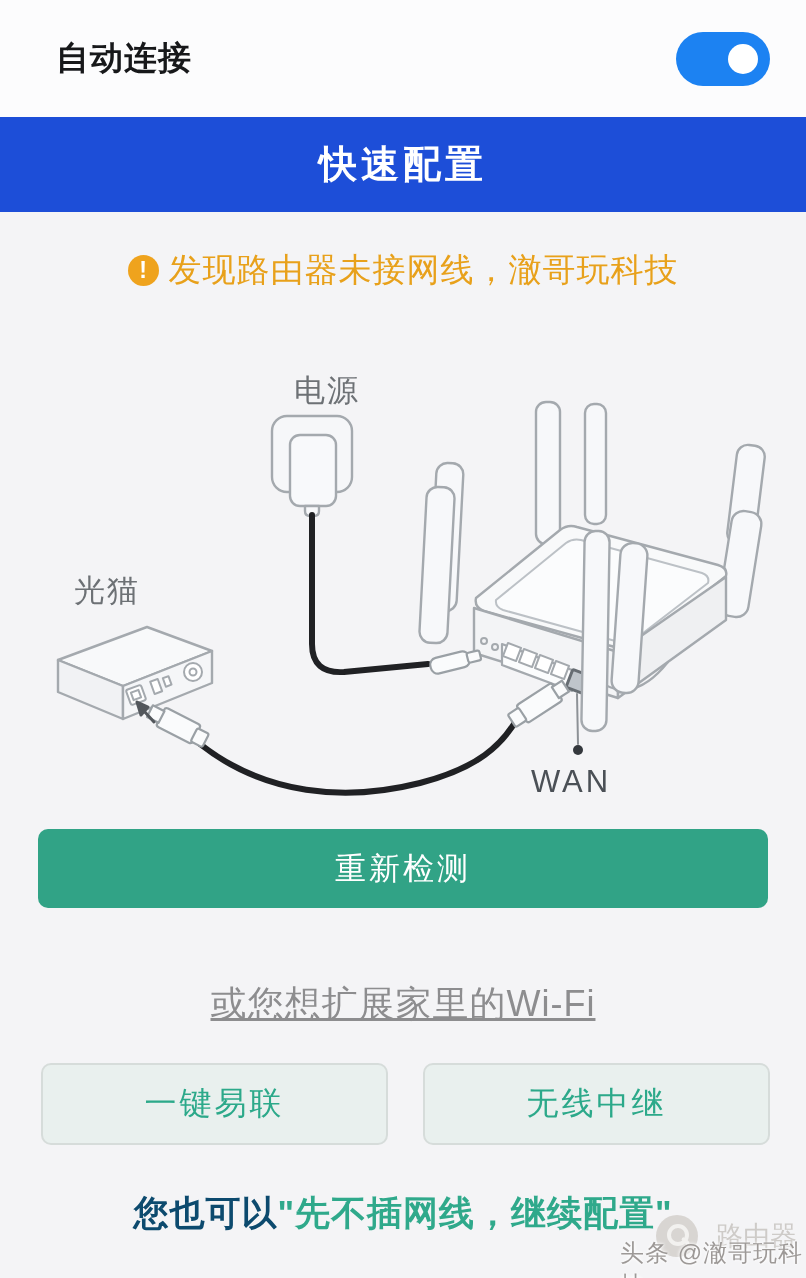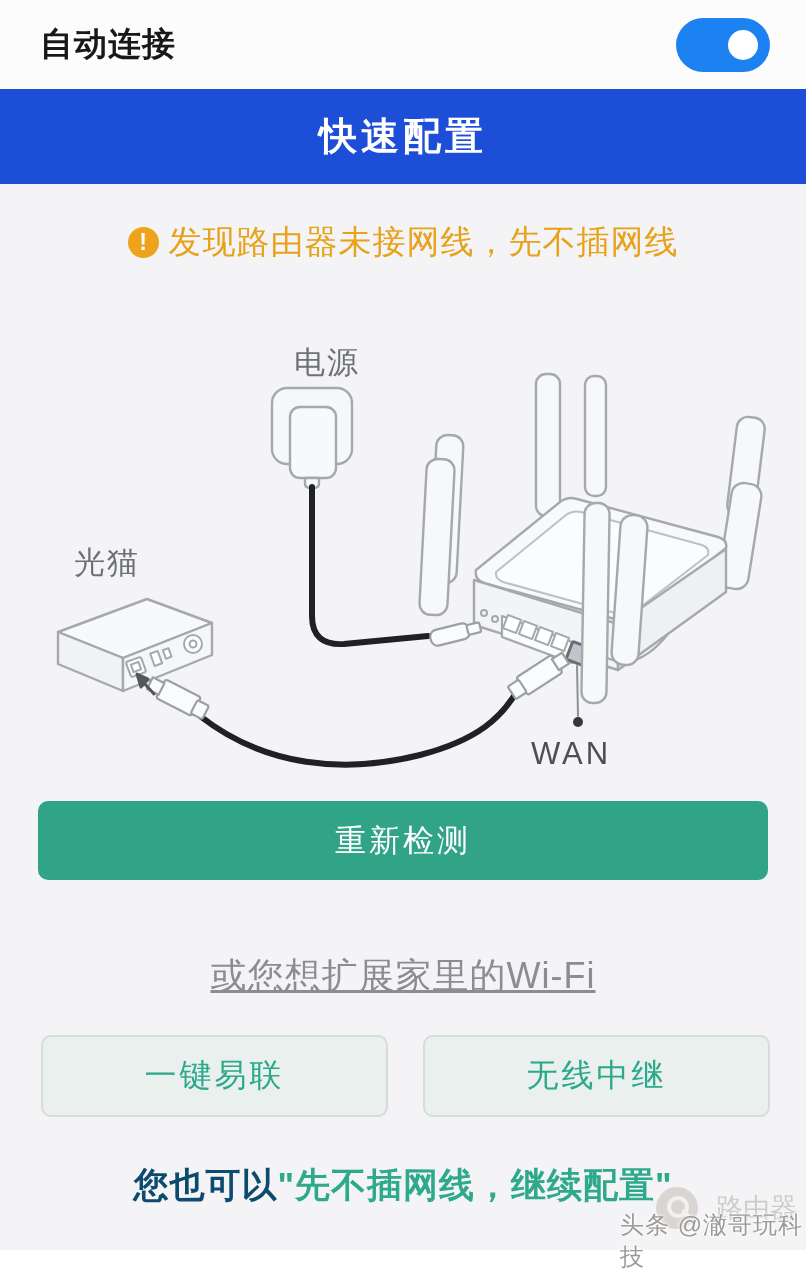--- a/index.html
+++ b/index.html
@@ -1,21 +1,21 @@
 <!DOCTYPE html>
 <html><head>
 <meta charset="utf-8">
 <style>
   html,body{margin:0;padding:0;background:#fff;}
   body{width:806px;height:1278px;overflow:hidden;position:relative;
        font-family:"Liberation Sans","DejaVu Sans",sans-serif;}
 
   
-  .topbar{height:89px;background:#fcfcfd;display:flex;align-items:center;
-          justify-content:space-between;padding:0 36px 0 40px;box-sizing:border-box;}
+  .topbar{height:117px;background:#fcfcfd;display:flex;align-items:center;
+          justify-content:space-between;padding:0 36px 0 56px;box-sizing:border-box;}
   .topbar-label{font-size:33px;font-weight:bold;color:#17181a;letter-spacing:1px;}
   .toggle{width:94px;height:54px;border-radius:27px;background:#1c82f2;position:relative;cursor:pointer;}
   .toggle-knob{position:absolute;width:30px;height:30px;border-radius:50%;background:#fff;top:12px;left:52px;}
 
   
   .header{height:95px;background:#1d4ed8;display:flex;align-items:center;justify-content:center;}
   .header-title{color:#ffffff;font-size:38px;font-weight:bold;letter-spacing:4px;}
 
   
   .content{position:relative;height:1066px;background:#f4f4f6;}
@@ -69,21 +69,21 @@
 </div>
 
 <div class="header">
   <span class="header-title">快速配置</span>
 </div>
 
 <div class="content">
 
   <div class="notice">
     <span class="notice-icon">!</span>
-    <span class="notice-text">发现路由器未接网线，先不插网线</span>
+    <span class="notice-text">发现路由器未接网线，澈哥玩科技</span>
   </div>
 
   <svg class="diagram" width="806" height="470" viewBox="0 330 806 470" stroke-linejoin="round" stroke-linecap="round">
 
     <g fill="none" stroke="#a4a9ae" stroke-width="2.4">
       <rect x="272" y="416" width="80" height="76" rx="15" fill="#f6f7f9"></rect>
       <rect x="290" y="435" width="46" height="71" rx="10" fill="#f8f9fb"></rect>
       <path d="M305,506 h14 v5 q0,5 -5,5 h-4 q-5,0 -5,-5 z" fill="#f8f9fb"></path>
     </g>
     <text x="327" y="401" text-anchor="middle" font-size="31" fill="#6d7175" letter-spacing="2">电源</text>

